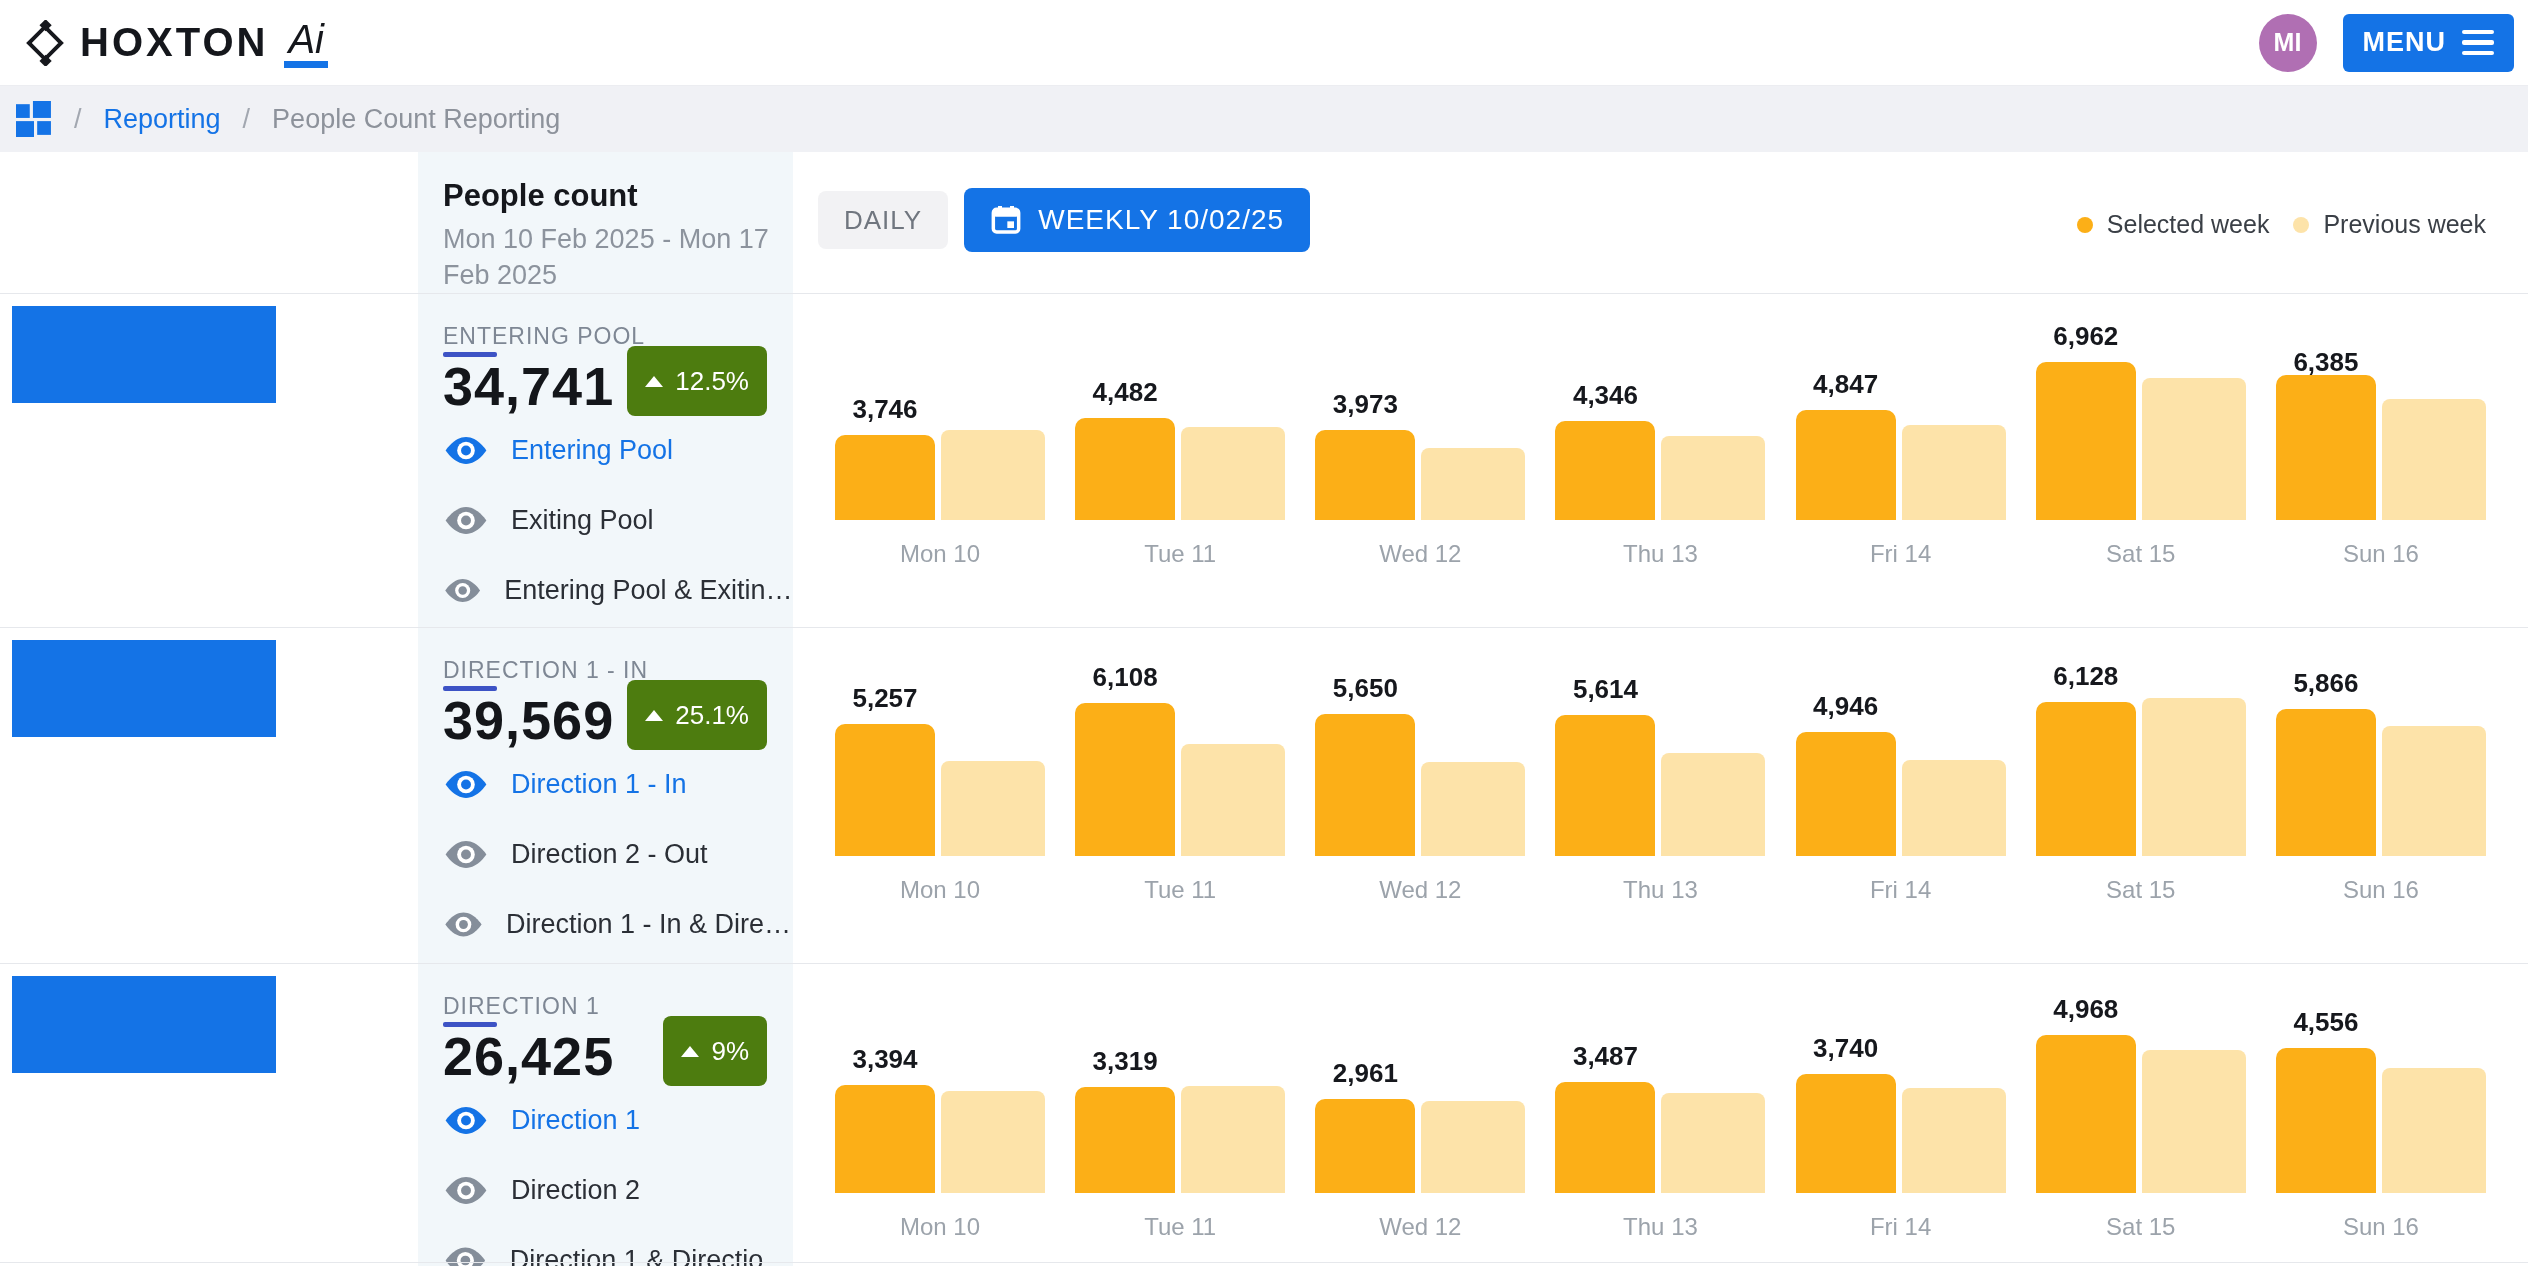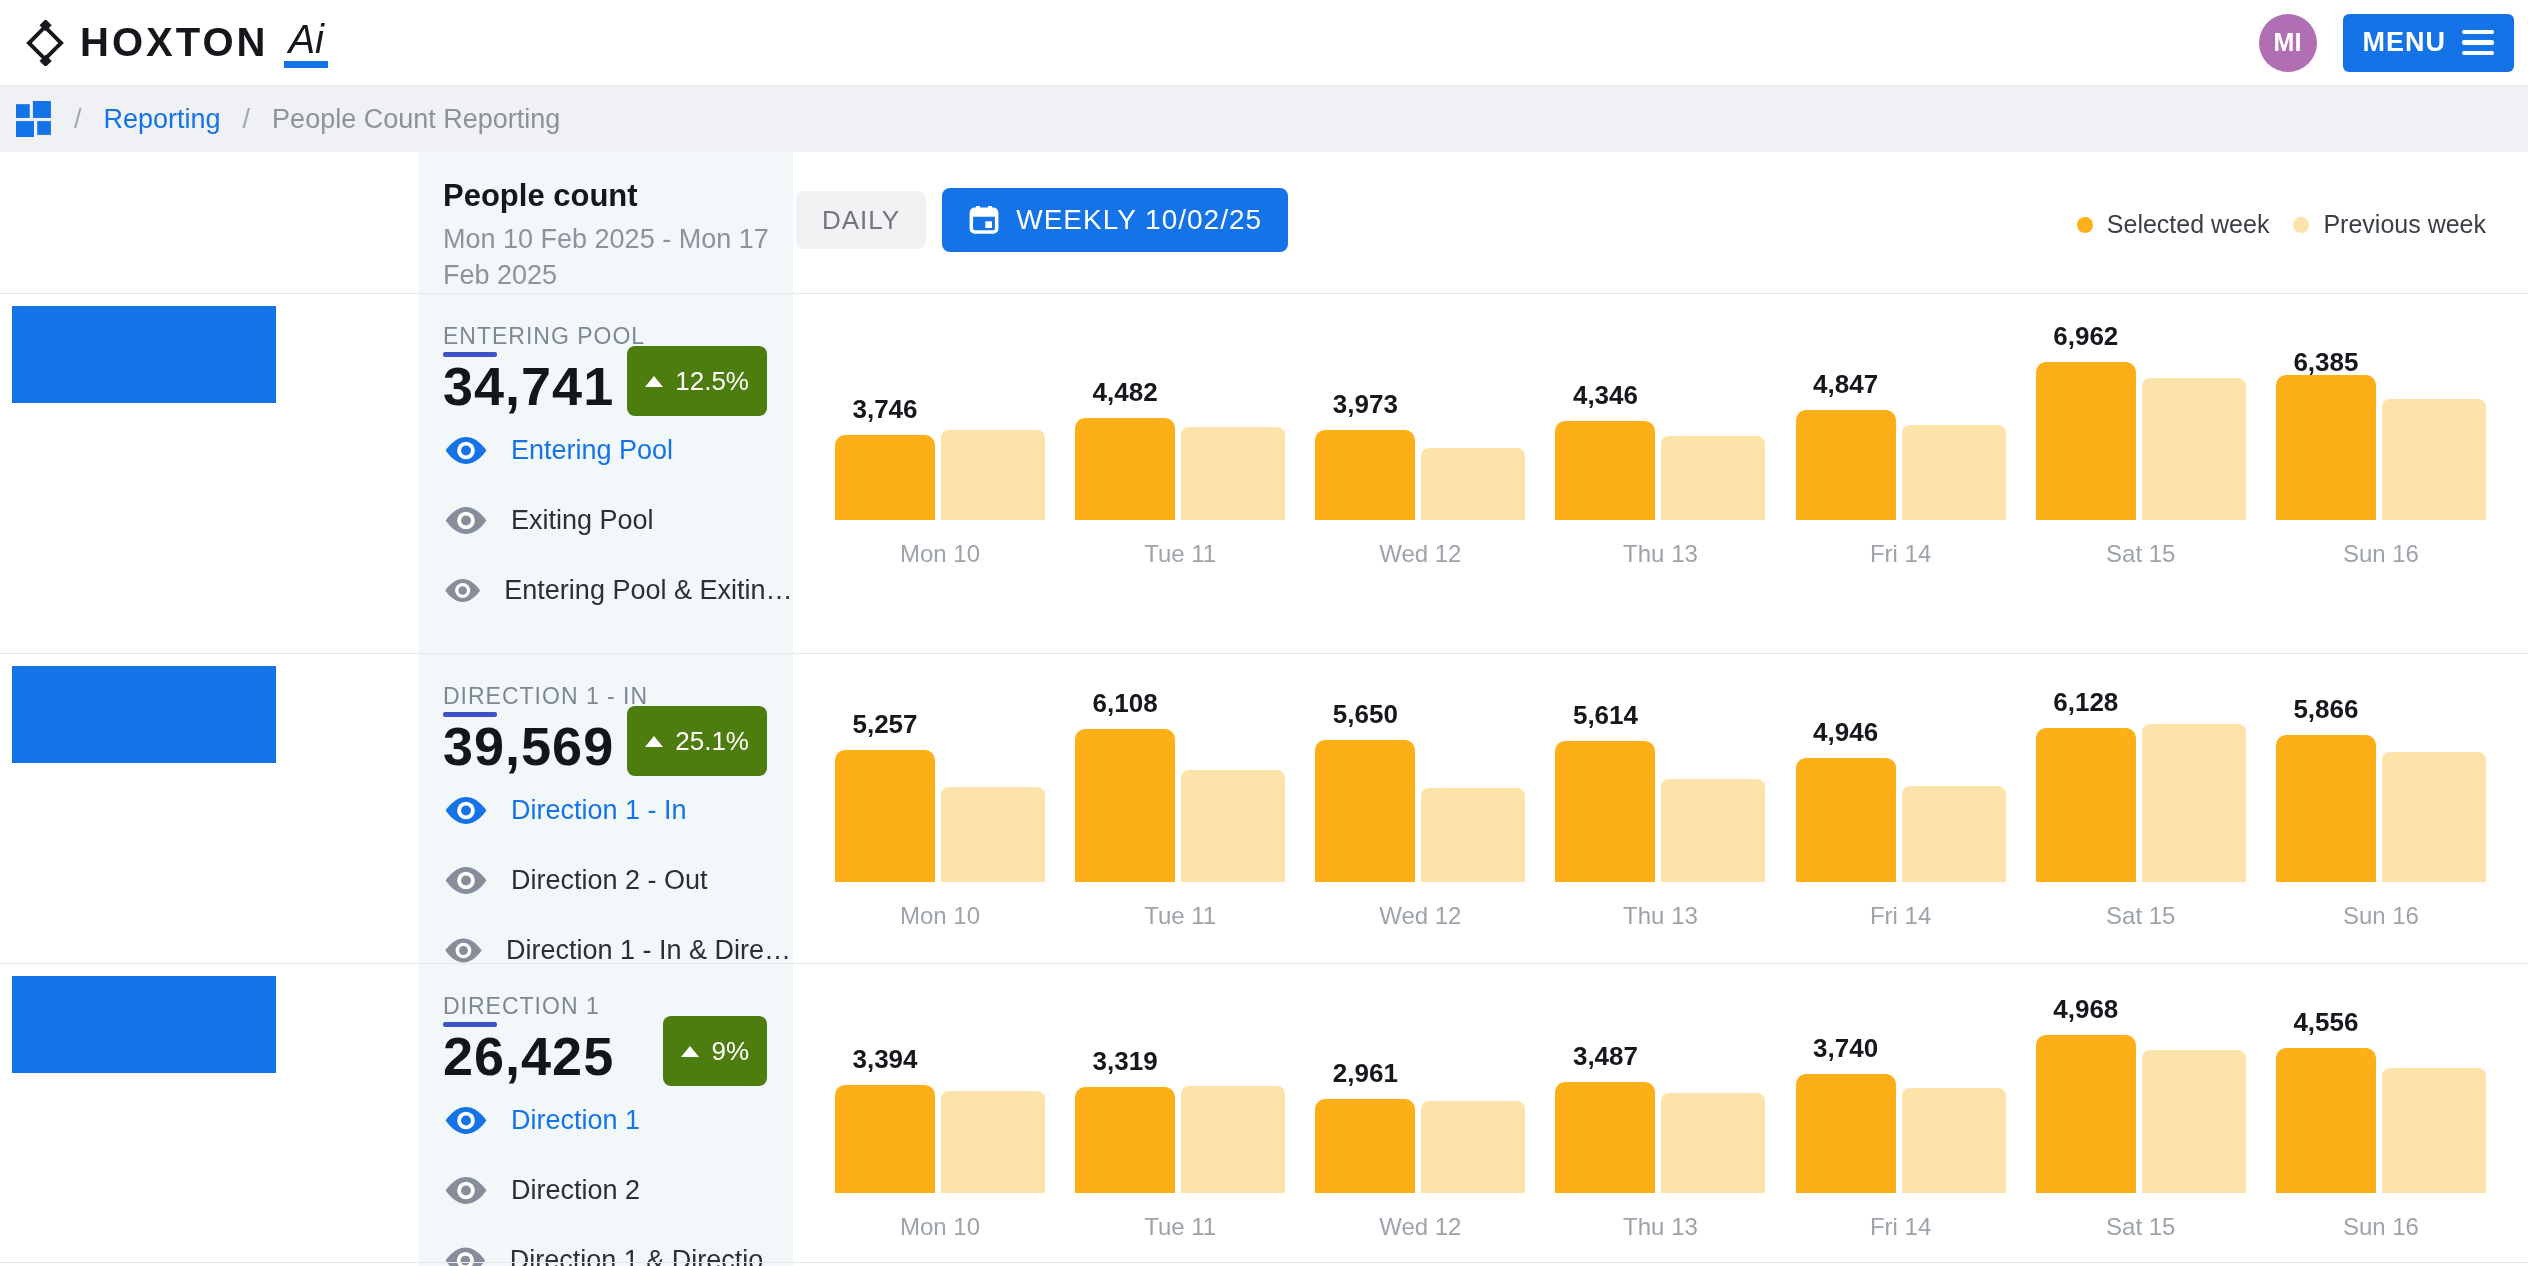--- a/index.html
+++ b/index.html
@@ -33,36 +33,36 @@
 
   
   .stats-col-bg{position:absolute;left:418px;top:152px;width:375px;height:1114px;background:#F2F7FA;}
 
   
   .page-head{position:absolute;left:443px;top:178px;width:335px;}
   .page-title{font-size:31px;font-weight:700;color:#15171C;}
   .page-dates{font-size:27px;color:#8C939D;line-height:1.32;margin-top:8px;}
 
   
-  .controls{position:absolute;left:796px;top:188px;display:flex;align-items:center;gap:16px;}
+  .controls{position:absolute;left:818px;top:188px;display:flex;align-items:center;gap:16px;}
   .btn-daily{height:58px;padding:0 26px;background:#F2F2F4;border:none;border-radius:8px;
              color:#70767F;font-size:26px;letter-spacing:1px;font-family:inherit;cursor:pointer;}
   .btn-weekly{height:64px;padding:0 26px;background:#1473E6;border:none;border-radius:8px;
               color:#fff;font-size:28px;letter-spacing:1px;display:flex;align-items:center;gap:16px;
               font-family:inherit;cursor:pointer;}
 
   
   .legend{position:absolute;right:42px;top:210px;display:flex;align-items:center;gap:24px;}
   .legend-item{display:flex;align-items:center;gap:14px;font-size:25px;color:#3A3F46;}
   .dot{width:16px;height:16px;border-radius:50%;display:inline-block;}
 
   
   .section{position:absolute;left:0;width:2528px;border-top:1px solid #E6E8EC;box-sizing:border-box;}
   .sec1{top:293px;height:334px;}
-  .sec2{top:627px;height:336px;margin-top:26px;}
+  .sec2{top:627px;height:336px;}
   .sec3{top:963px;height:299px;}
   .bottom-divider{position:absolute;top:1262px;left:0;width:2528px;height:1px;background:#E6E8EC;}
 
   .redact{position:absolute;left:12px;top:12px;width:264px;height:97px;background:#1473E6;}
 
   .stats{position:absolute;left:443px;top:0;width:350px;height:100%;box-sizing:border-box;padding-top:30px;}
   .sec-label{font-size:23px;line-height:24px;color:#7E8794;letter-spacing:1px;}
   .label-underline{width:54px;height:5px;background:#3D53C5;margin-top:4px;border-radius:2px;}
   .total{font-size:54px;line-height:54px;font-weight:800;color:#14161A;margin-top:2px;letter-spacing:1px;}
   .badge{position:absolute;right:26px;top:52px;height:40px;padding:15px 18px;background:#4d7c0f;

